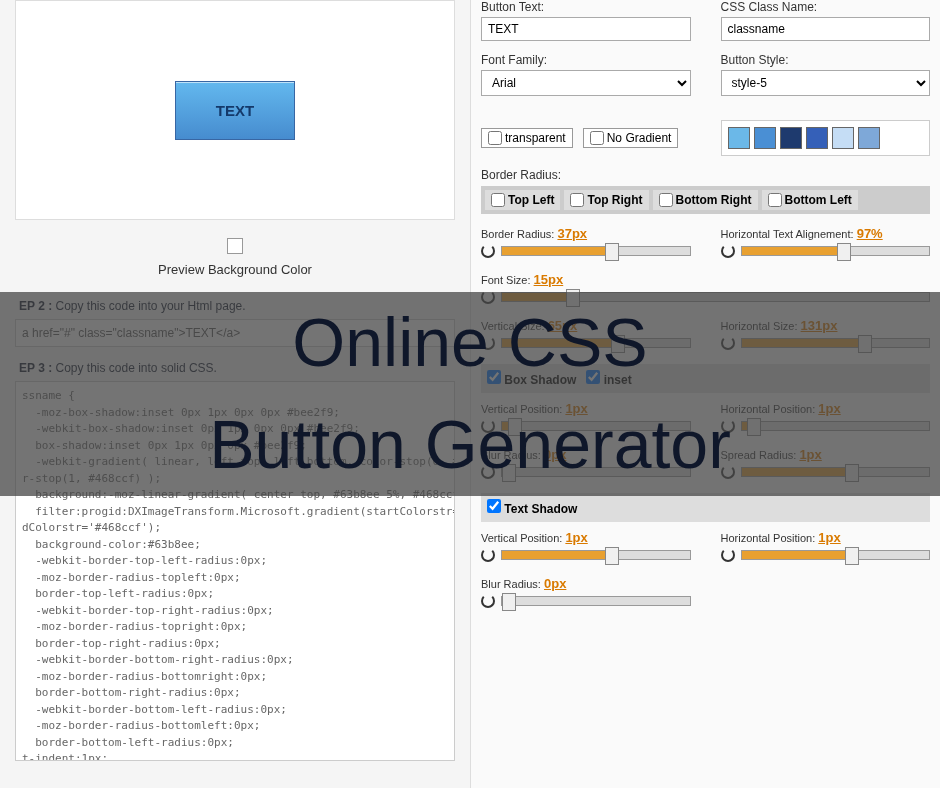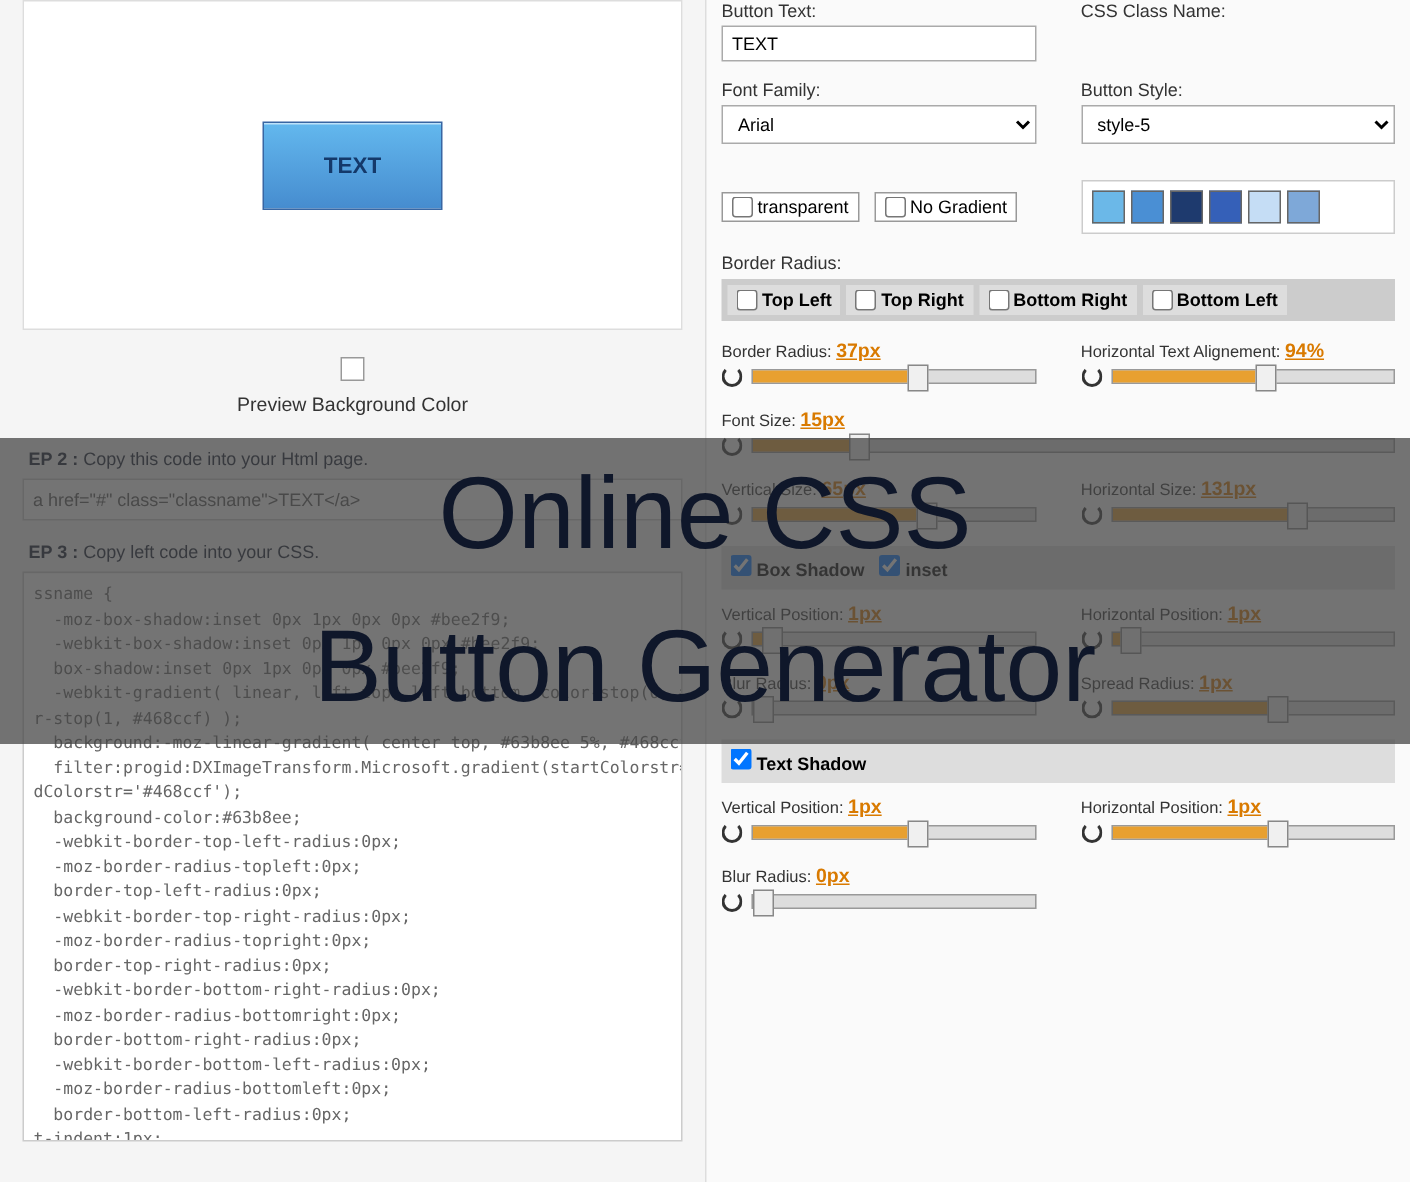--- a/index.html
+++ b/index.html
@@ -49,21 +49,21 @@
   <div class="left-col">
     <div class="preview-box">
       <button class="btn-preview">TEXT</button>
     </div>
     <div class="bg-row">
       <span class="swatch-sm"></span>
       <span>Preview Background Color</span>
     </div>
     <div class="step-title"><span style="font-weight:bold">EP 2 :</span> <span>Copy this code into your Html page.</span></div>
     <div class="code-line">a href="#" class="classname"&gt;TEXT&lt;/a&gt;</div>
-    <div class="step-title"><span style="font-weight:bold">EP 3 :</span> <span>Copy left code into your CSS.</span></div>
+    <div class="step-title"><span style="font-weight:bold">EP 3 :</span> <span>Copy this code into solid CSS.</span></div>
     <div class="code-block">ssname {
   -moz-box-shadow:inset 0px 1px 0px 0px #bee2f9;
   -webkit-box-shadow:inset 0px 1px 0px 0px #bee2f9;
   box-shadow:inset 0px 1px 0px 0px #bee2f9;
   -webkit-gradient( linear, left top, left bottom, color-stop(0, #63b8ee),
 r-stop(1, #468ccf) );
   background:-moz-linear-gradient( center top, #63b8ee 5%, #468ccf 100% );
   filter:progid:DXImageTransform.Microsoft.gradient(startColorstr='#63b8ee',
 dColorstr='#468ccf');
   background-color:#63b8ee;
@@ -88,20 +88,21 @@
   </div>
 
   <div class="right-col">
     <div class="form-row">
       <div class="form-group">
         <label class="form-label">Button Text:</label>
         <input class="form-input" value="TEXT" style="">
       </div>
       <div class="form-group">
         <label class="form-label">CSS Class Name:</label>
+        <input class="form-input" value="classname" style="">
       </div>
     </div>
     <div class="form-row">
       <div class="form-group">
         <label class="form-label">Font Family:</label>
         <select class="form-select"><option>Arial</option></select>
       </div>
       <div class="form-group">
         <label class="form-label">Button Style:</label>
         <select class="form-select"><option>style-5</option></select>
@@ -157,21 +158,21 @@
           <div class="slider-group">
     <span class="slider-label">Border Radius: <span class="slider-val">37px</span></span>
     <div class="slider-row">
       <span class="refresh"></span>
       <div class="slider-track">
         <div class="slider-fill" style="width:55%"></div>
         <div class="slider-thumb" style="left:55%"></div>
       </div>
     </div></div>
           <div class="slider-group">
-    <span class="slider-label">Horizontal Text Alignement: <span class="slider-val">94%</span></span>
+    <span class="slider-label">Horizontal Text Alignement: <span class="slider-val">97%</span></span>
     <div class="slider-row">
       <span class="refresh"></span>
       <div class="slider-track">
         <div class="slider-fill" style="width:51%"></div>
         <div class="slider-thumb" style="left:51%"></div>
       </div>
     </div></div>
         </div>
 <div class="slider-pair">
           <div class="slider-group">

